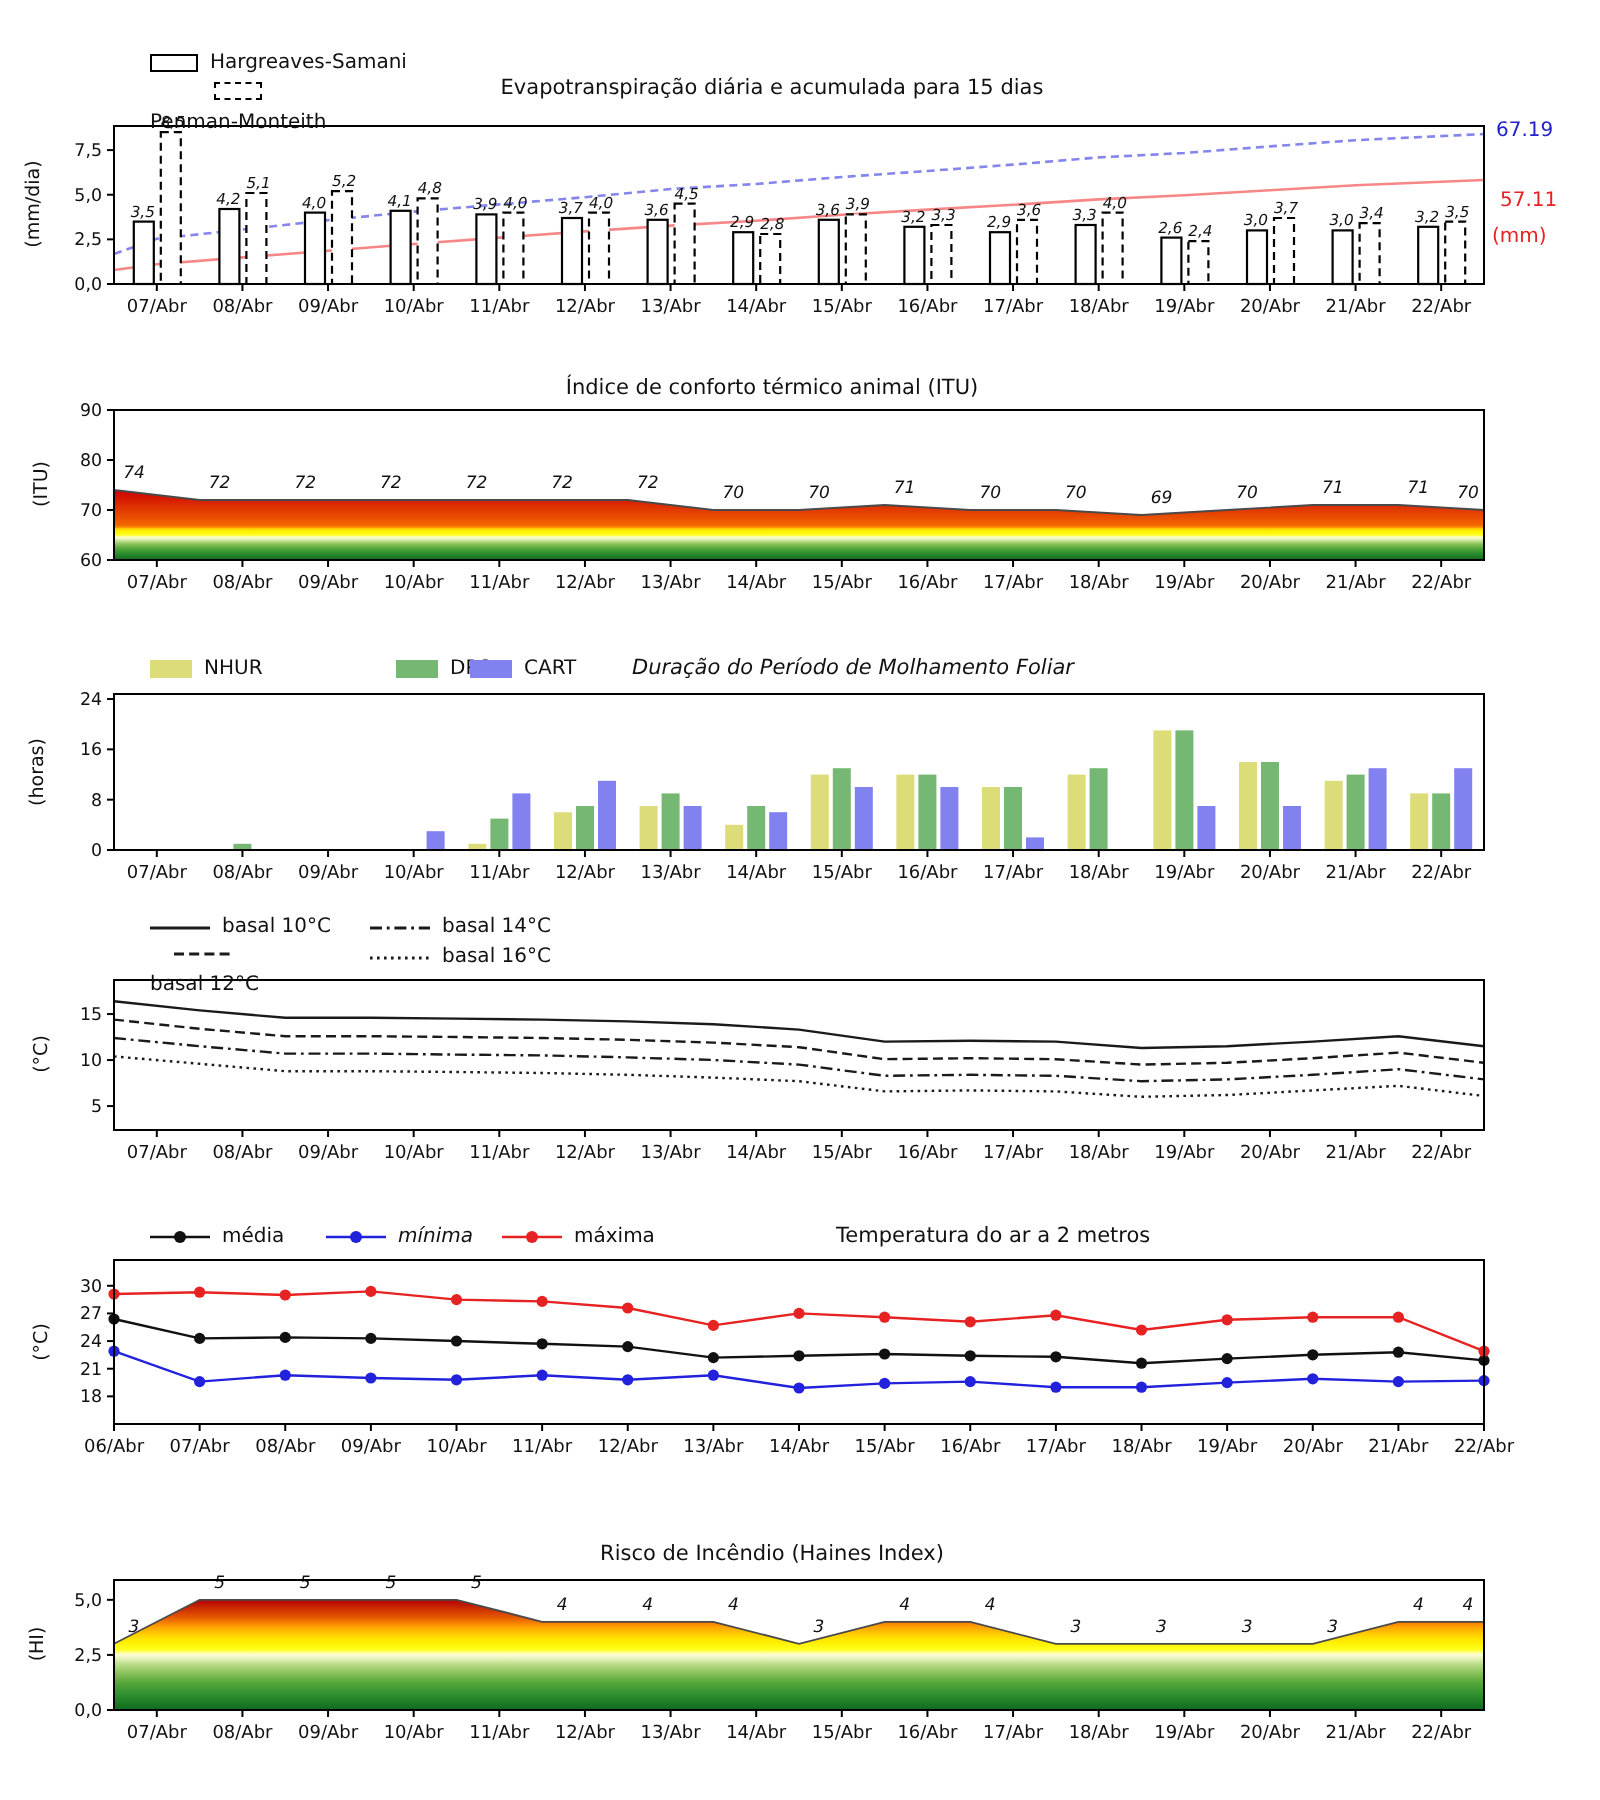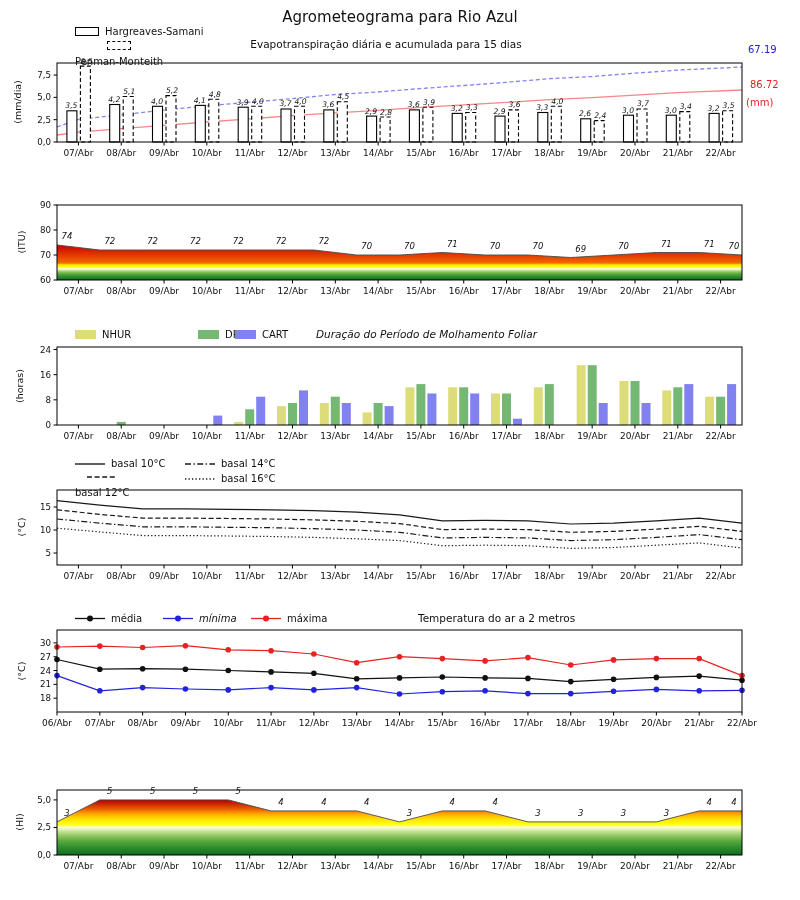--- a/index.html
+++ b/index.html
@@ -7,21 +7,21 @@
   #page{position:relative;width:800px;height:900px;background:#fff;overflow:hidden;}
   #chart-canvas{position:absolute;left:0;top:0;}
   .abs{position:absolute;white-space:nowrap;}
   .main-title{font-size:15px;left:0;top:8px;width:800px;text-align:center;}
   .panel-title{font-size:10.5px;}
   .centered{left:0;width:772px;text-align:center;}
   .ylab{font-size:9.5px;transform:translate(-50%,-50%) rotate(-90deg);}
   .legend-item{display:flex;align-items:center;gap:6px;font-size:10px;}
   .box-solid{display:inline-block;width:22px;height:7px;background:#fff;border:1.2px solid #000;}
   .box-dashed{display:inline-block;width:22px;height:7px;background:#fff;border:1.2px dashed #000;}
-  .rlabel{font-size:10px;}
+  .rlabel{font-size:10px;margin-top:16px;}
   svg text{font-family:"DejaVu Sans", sans-serif;fill:#111;}
 </style>
 </head>
 <body>
 
 <div id="page">
   <svg id="chart-canvas" width="800" height="900">
       <defs>
         <linearGradient id="grad-itu" x1="0" y1="1" x2="0" y2="0">
           <stop offset="0" stop-color="#0e6b1d"></stop>
@@ -509,36 +509,36 @@
         <text x="592.15625" y="869" font-size="9" text-anchor="middle">19/Abr</text>
         <line x1="634.96875" y1="855" x2="634.96875" y2="858.5" stroke="#000" stroke-width="1"></line>
         <text x="634.96875" y="869" font-size="9" text-anchor="middle">20/Abr</text>
         <line x1="677.78125" y1="855" x2="677.78125" y2="858.5" stroke="#000" stroke-width="1"></line>
         <text x="677.78125" y="869" font-size="9" text-anchor="middle">21/Abr</text>
         <line x1="720.59375" y1="855" x2="720.59375" y2="858.5" stroke="#000" stroke-width="1"></line>
         <text x="720.59375" y="869" font-size="9" text-anchor="middle">22/Abr</text>
       </g>
     </svg>
 
-  <div class="abs main-title">Agrometeograma para Rio Azul</div>
 
   <div class="abs panel-title centered" style="top:38px;">Evapotranspiração diária e acumulada para 15 dias</div>
   <div class="abs legend-item" style="left:75px;top:26px;">
     <span class="box-solid"></span>
     <span>Hargreaves-Samani</span>
   </div>
   <div class="abs legend-item" style="left:75px;top:41px;flex-direction:column;">
     <span class="box-dashed"></span>
     <span>Penman-Monteith</span>
   </div>
   <div class="abs ylab" style="left:17px;top:102px;">(mm/dia)</div>
   <div class="abs rlabel" style="left:748px;top:44px;color:#2222cc;">67.19</div>
-  <div class="abs rlabel" style="left:750px;top:79px;color:#e62222;">86.72</div>
+  <div class="abs rlabel" style="left:750px;top:79px;color:#e62222;">57.11</div>
   <div class="abs rlabel" style="left:746px;top:97px;color:#e62222;">(mm)</div>
 
+  <div class="abs panel-title centered" style="top:188px;">Índice de conforto térmico animal (ITU)</div>
   <div class="abs ylab" style="left:21px;top:242px;">(ITU)</div>
 
   <div class="abs panel-title" style="left:316px;top:328px;font-style:italic;">Duração do Período de Molhamento Foliar</div>
   <div class="abs legend-item" style="left:75px;top:329px;">
     <svg width="21" height="9">
         <rect x="0" y="0" width="21" height="9" fill="#dcdc78"></rect>
       </svg>
     <span>NHUR</span>
   </div>
   <div class="abs legend-item" style="left:158px;top:329px;padding-left:40px;">
@@ -598,14 +598,15 @@
   </div>
   <div class="abs legend-item" style="left:251px;top:613px;">
     <svg width="30" height="9">
         <line x1="0" y1="4.5" x2="30" y2="4.5" stroke-width="1.3" stroke="#e62222"></line>
         <circle cx="15" cy="4.5" r="3" fill="#e62222"></circle>
       </svg>
     <span>máxima</span>
   </div>
   <div class="abs ylab" style="left:21px;top:671px;">(°C)</div>
 
+  <div class="abs panel-title centered" style="top:771px;">Risco de Incêndio (Haines Index)</div>
   <div class="abs ylab" style="left:19px;top:822px;">(HI)</div>
 </div>
 
 </body></html>

